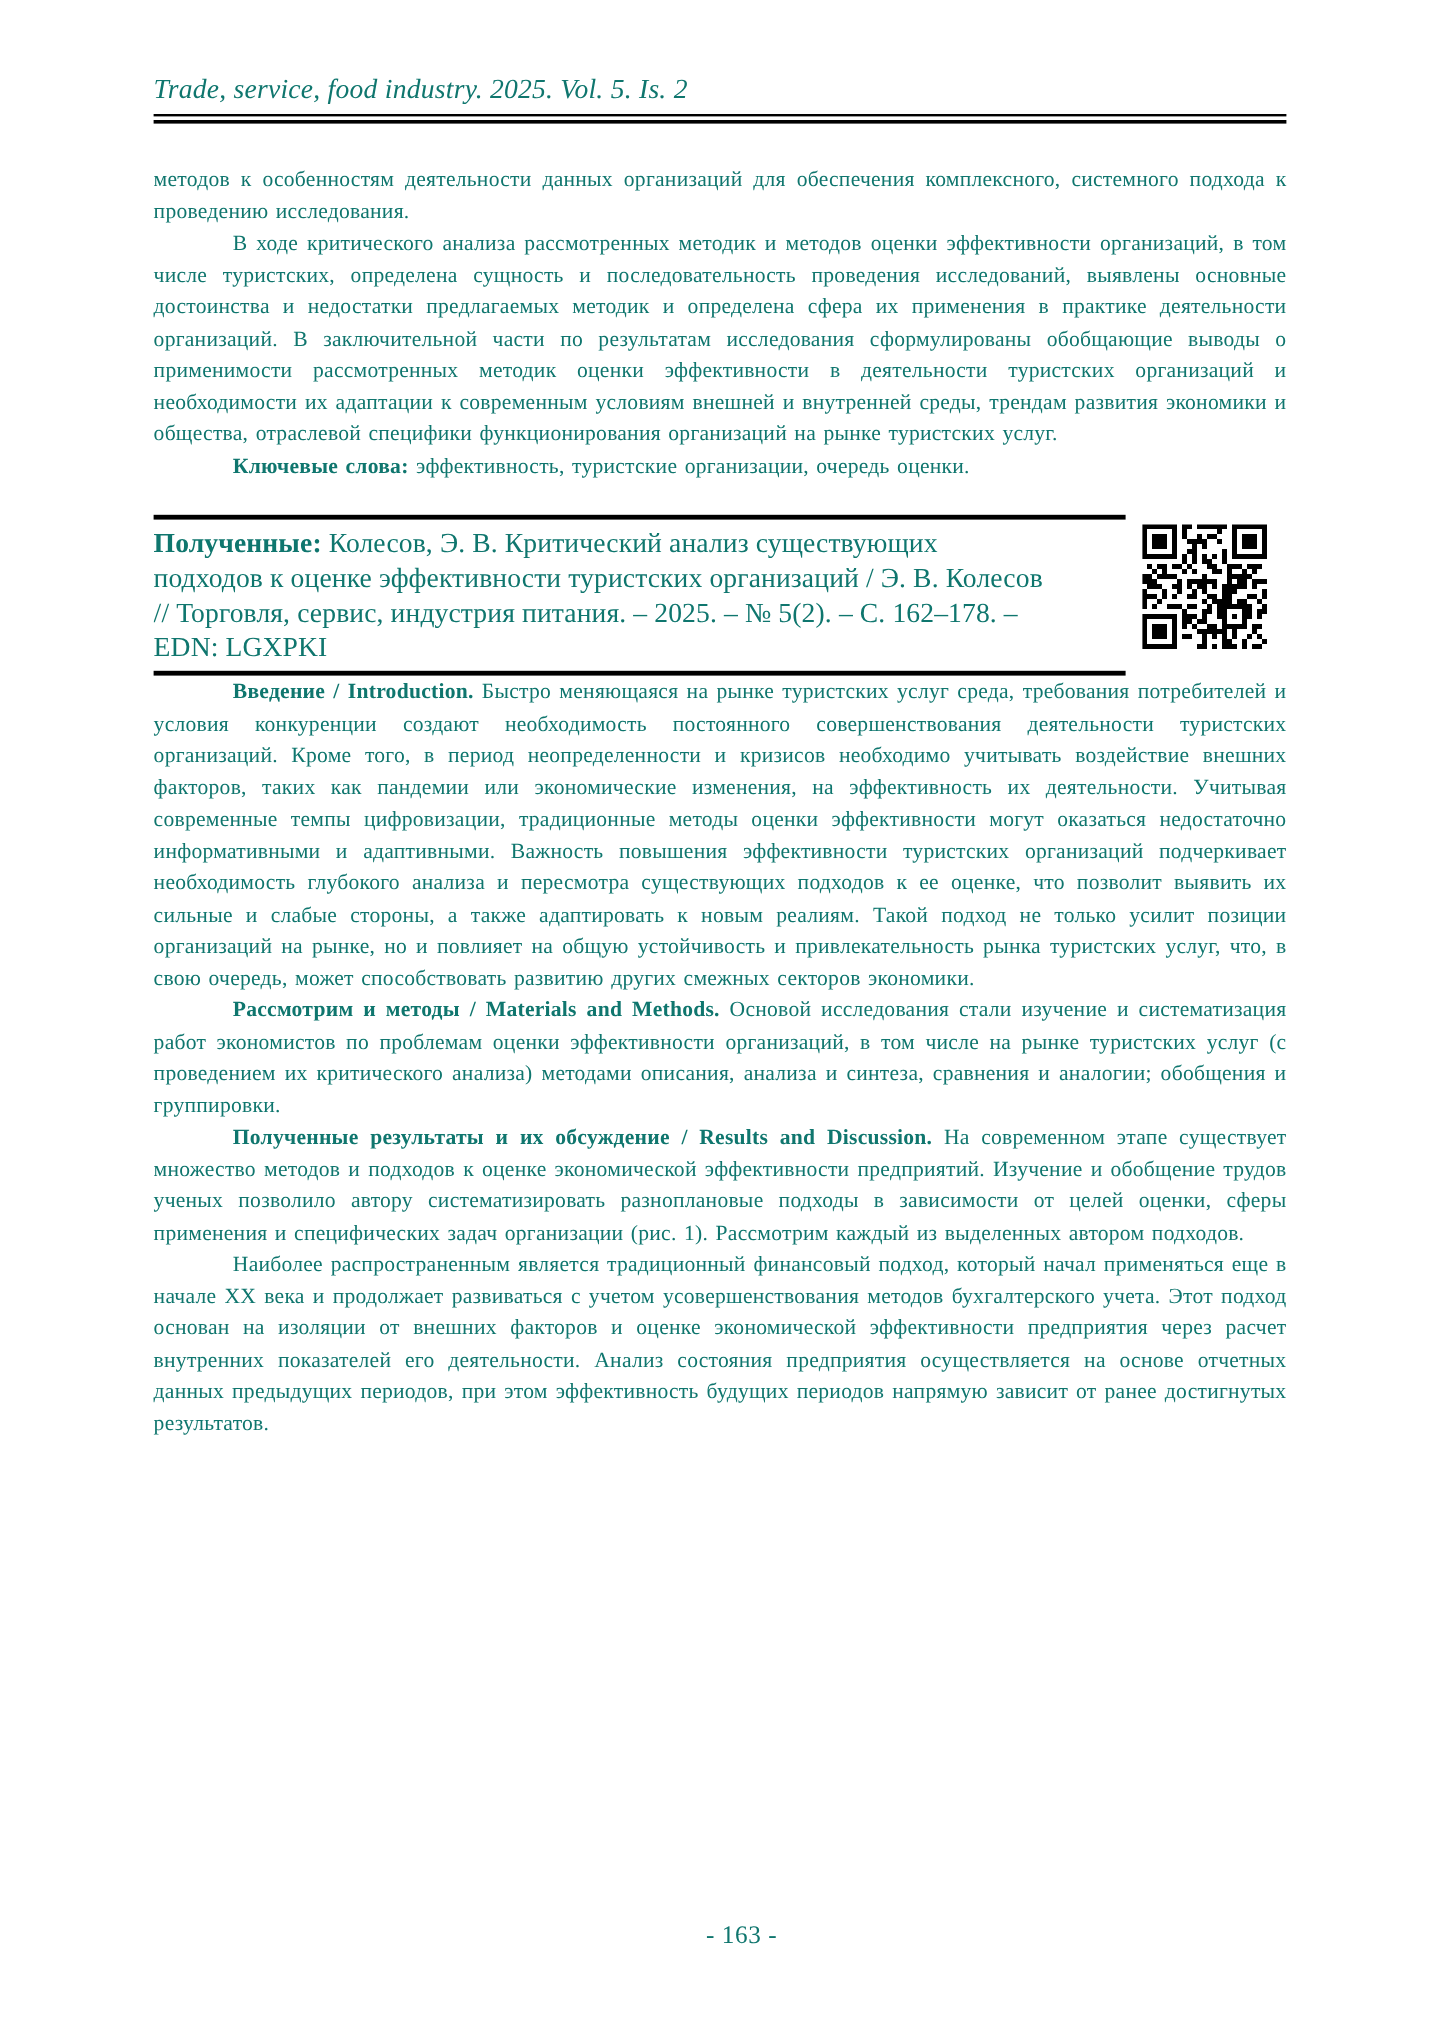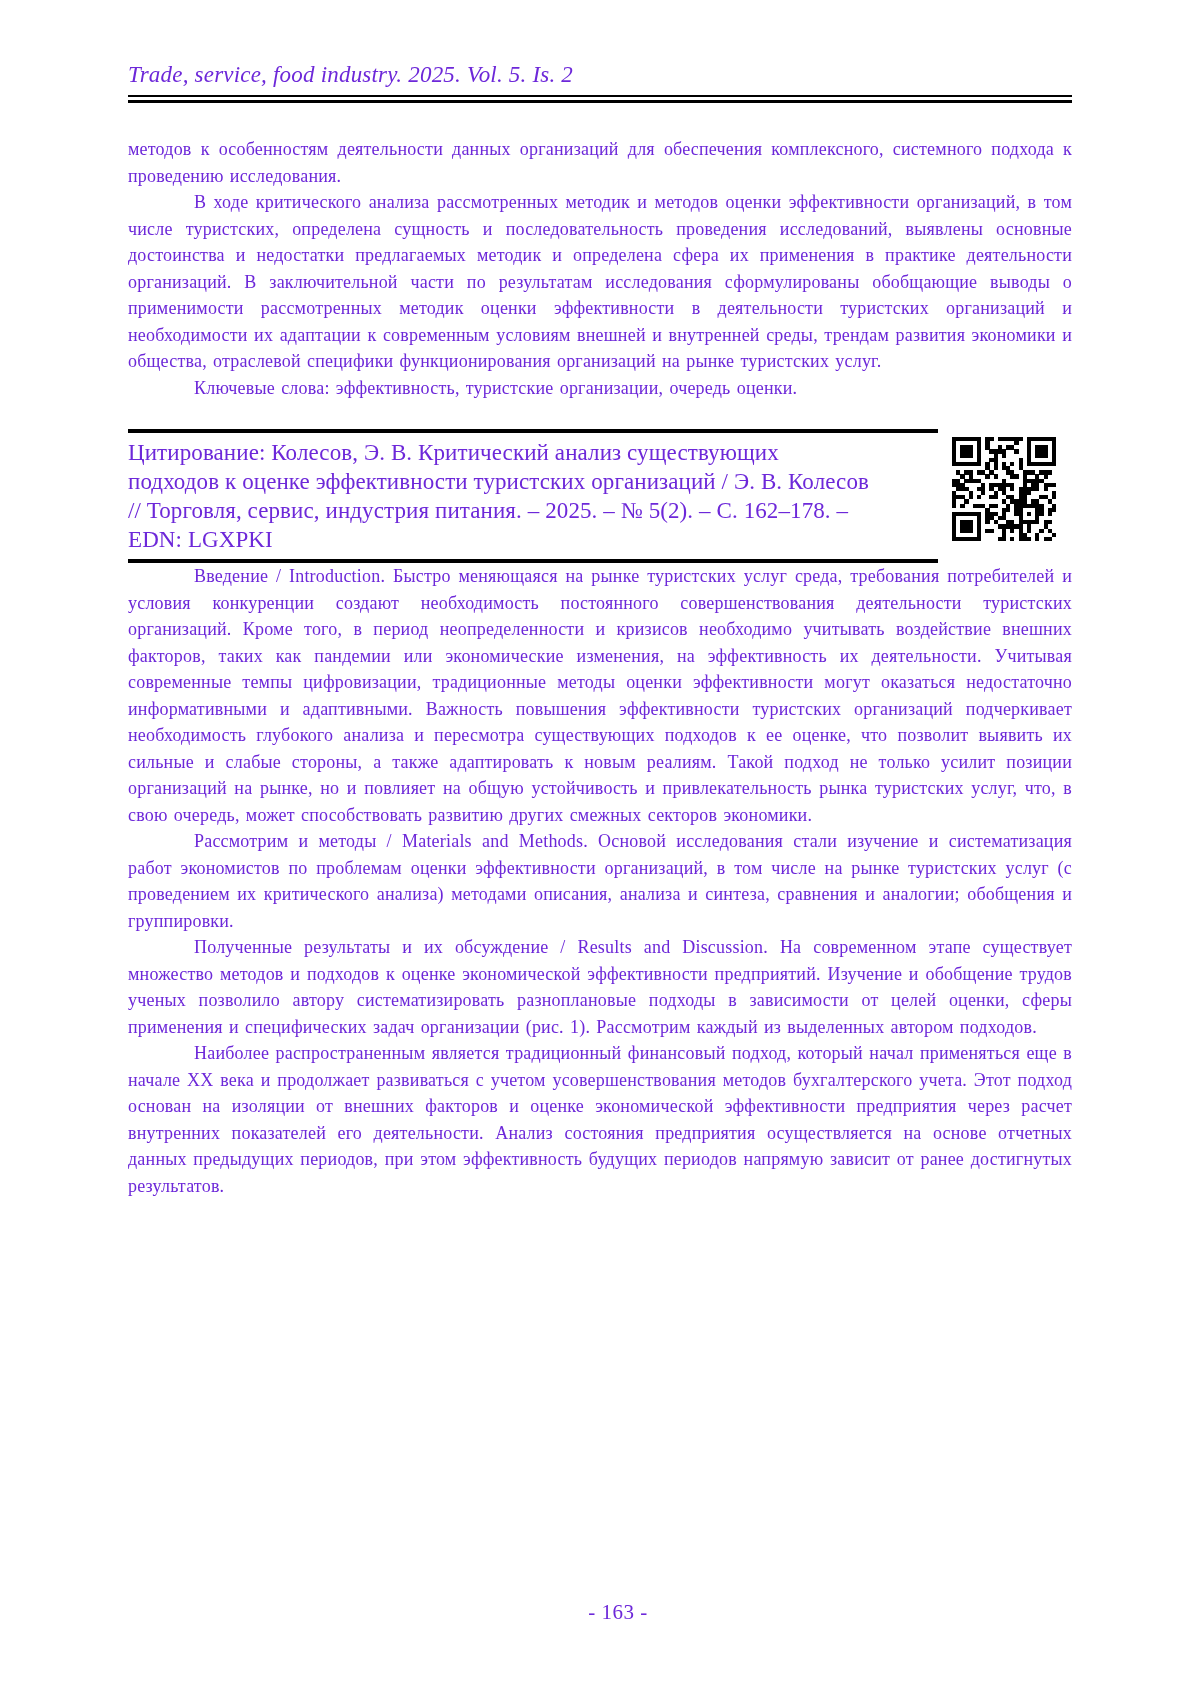--- a/index.html
+++ b/index.html
@@ -1,35 +1,35 @@
 <!DOCTYPE html>
 <html lang="ru"><head>
 <meta charset="utf-8">
 <style>
   html,body{margin:0;padding:0;background:#ffffff;}
   .page{
     width:1200px;height:1697px;background:#ffffff;position:relative;
     box-sizing:border-box;padding:62px 128px 0 128px;
-    font-family:"Liberation Serif","DejaVu Serif",serif;color:#6d28d9;
+    font-family:"Liberation Serif","DejaVu Serif",serif;color:#0f766e;
     overflow:hidden;
   }
   .journal-title{
     font-style:italic;font-size:23px;line-height:26px;letter-spacing:0.2px;
   }
   .double-rule{
     margin-top:7px;height:8px;box-sizing:border-box;
     border-top:2px solid #000;border-bottom:3px solid #000;
   }
   main{margin-top:33px;}
   p.body{
     margin:0;font-size:18px;line-height:26.5px;text-align:justify;
     text-indent:66px;letter-spacing:0.2px;word-spacing:1.5px;
   }
   p.no-indent{text-indent:0;}
-  b{font-weight:normal;}
+  b{font-weight:bold;}
   .citation-block{position:relative;margin-top:28px;height:134px;}
   .citation-inner{
     width:810px;box-sizing:border-box;
     border-top:4px solid #000;border-bottom:4px solid #000;
     padding:5px 0;font-size:23px;line-height:29px;letter-spacing:0.1px;
   }
   .citation-line{white-space:nowrap;overflow:hidden;}
   .qr{
     position:absolute;left:824px;top:8px;width:104px;height:104px;
     shape-rendering:crispEdges;background:#fff;
@@ -59,21 +59,21 @@
     <p class="body">
       <span>В ходе критического анализа рассмотренных методик и методов оценки эффективности организаций, в том числе туристских, определена сущность и последовательность проведения исследований, выявлены основные достоинства и недостатки предлагаемых методик и определена сфера их применения в практике деятельности организаций. В заключительной части по результатам исследования сформулированы обобщающие выводы о применимости рассмотренных методик оценки эффективности в деятельности туристских организаций и необходимости их адаптации к современным условиям внешней и внутренней среды, трендам развития экономики и общества, отраслевой специфики функционирования организаций на рынке туристских услуг.</span>
     </p>
 
     <p class="body">
       <b>Ключевые слова:</b><span> эффективность, туристские организации, очередь оценки.</span>
     </p>
 
     <div class="citation-block">
       <div class="citation-inner">
-        <div class="citation-line"><b>Цитирование:</b><span> Колесов, Э. В. Критический анализ существующих</span></div>
+        <div class="citation-line"><b>Полученные:</b><span> Колесов, Э. В. Критический анализ существующих</span></div>
         <div class="citation-line">подходов к оценке эффективности туристских организаций / Э. В. Колесов</div>
         <div class="citation-line">// Торговля, сервис, индустрия питания. – 2025. – № 5(2). – С. 162–178. –</div>
         <div class="citation-line">EDN: LGXPKI</div>
       </div>
       <svg class="qr" id="qr-svg" viewBox="0 0 25 25">
           <rect x="0" y="0" width="1.02" height="1.02" fill="#000"></rect>
           <rect x="1" y="0" width="1.02" height="1.02" fill="#000"></rect>
           <rect x="2" y="0" width="1.02" height="1.02" fill="#000"></rect>
           <rect x="3" y="0" width="1.02" height="1.02" fill="#000"></rect>
           <rect x="4" y="0" width="1.02" height="1.02" fill="#000"></rect>

